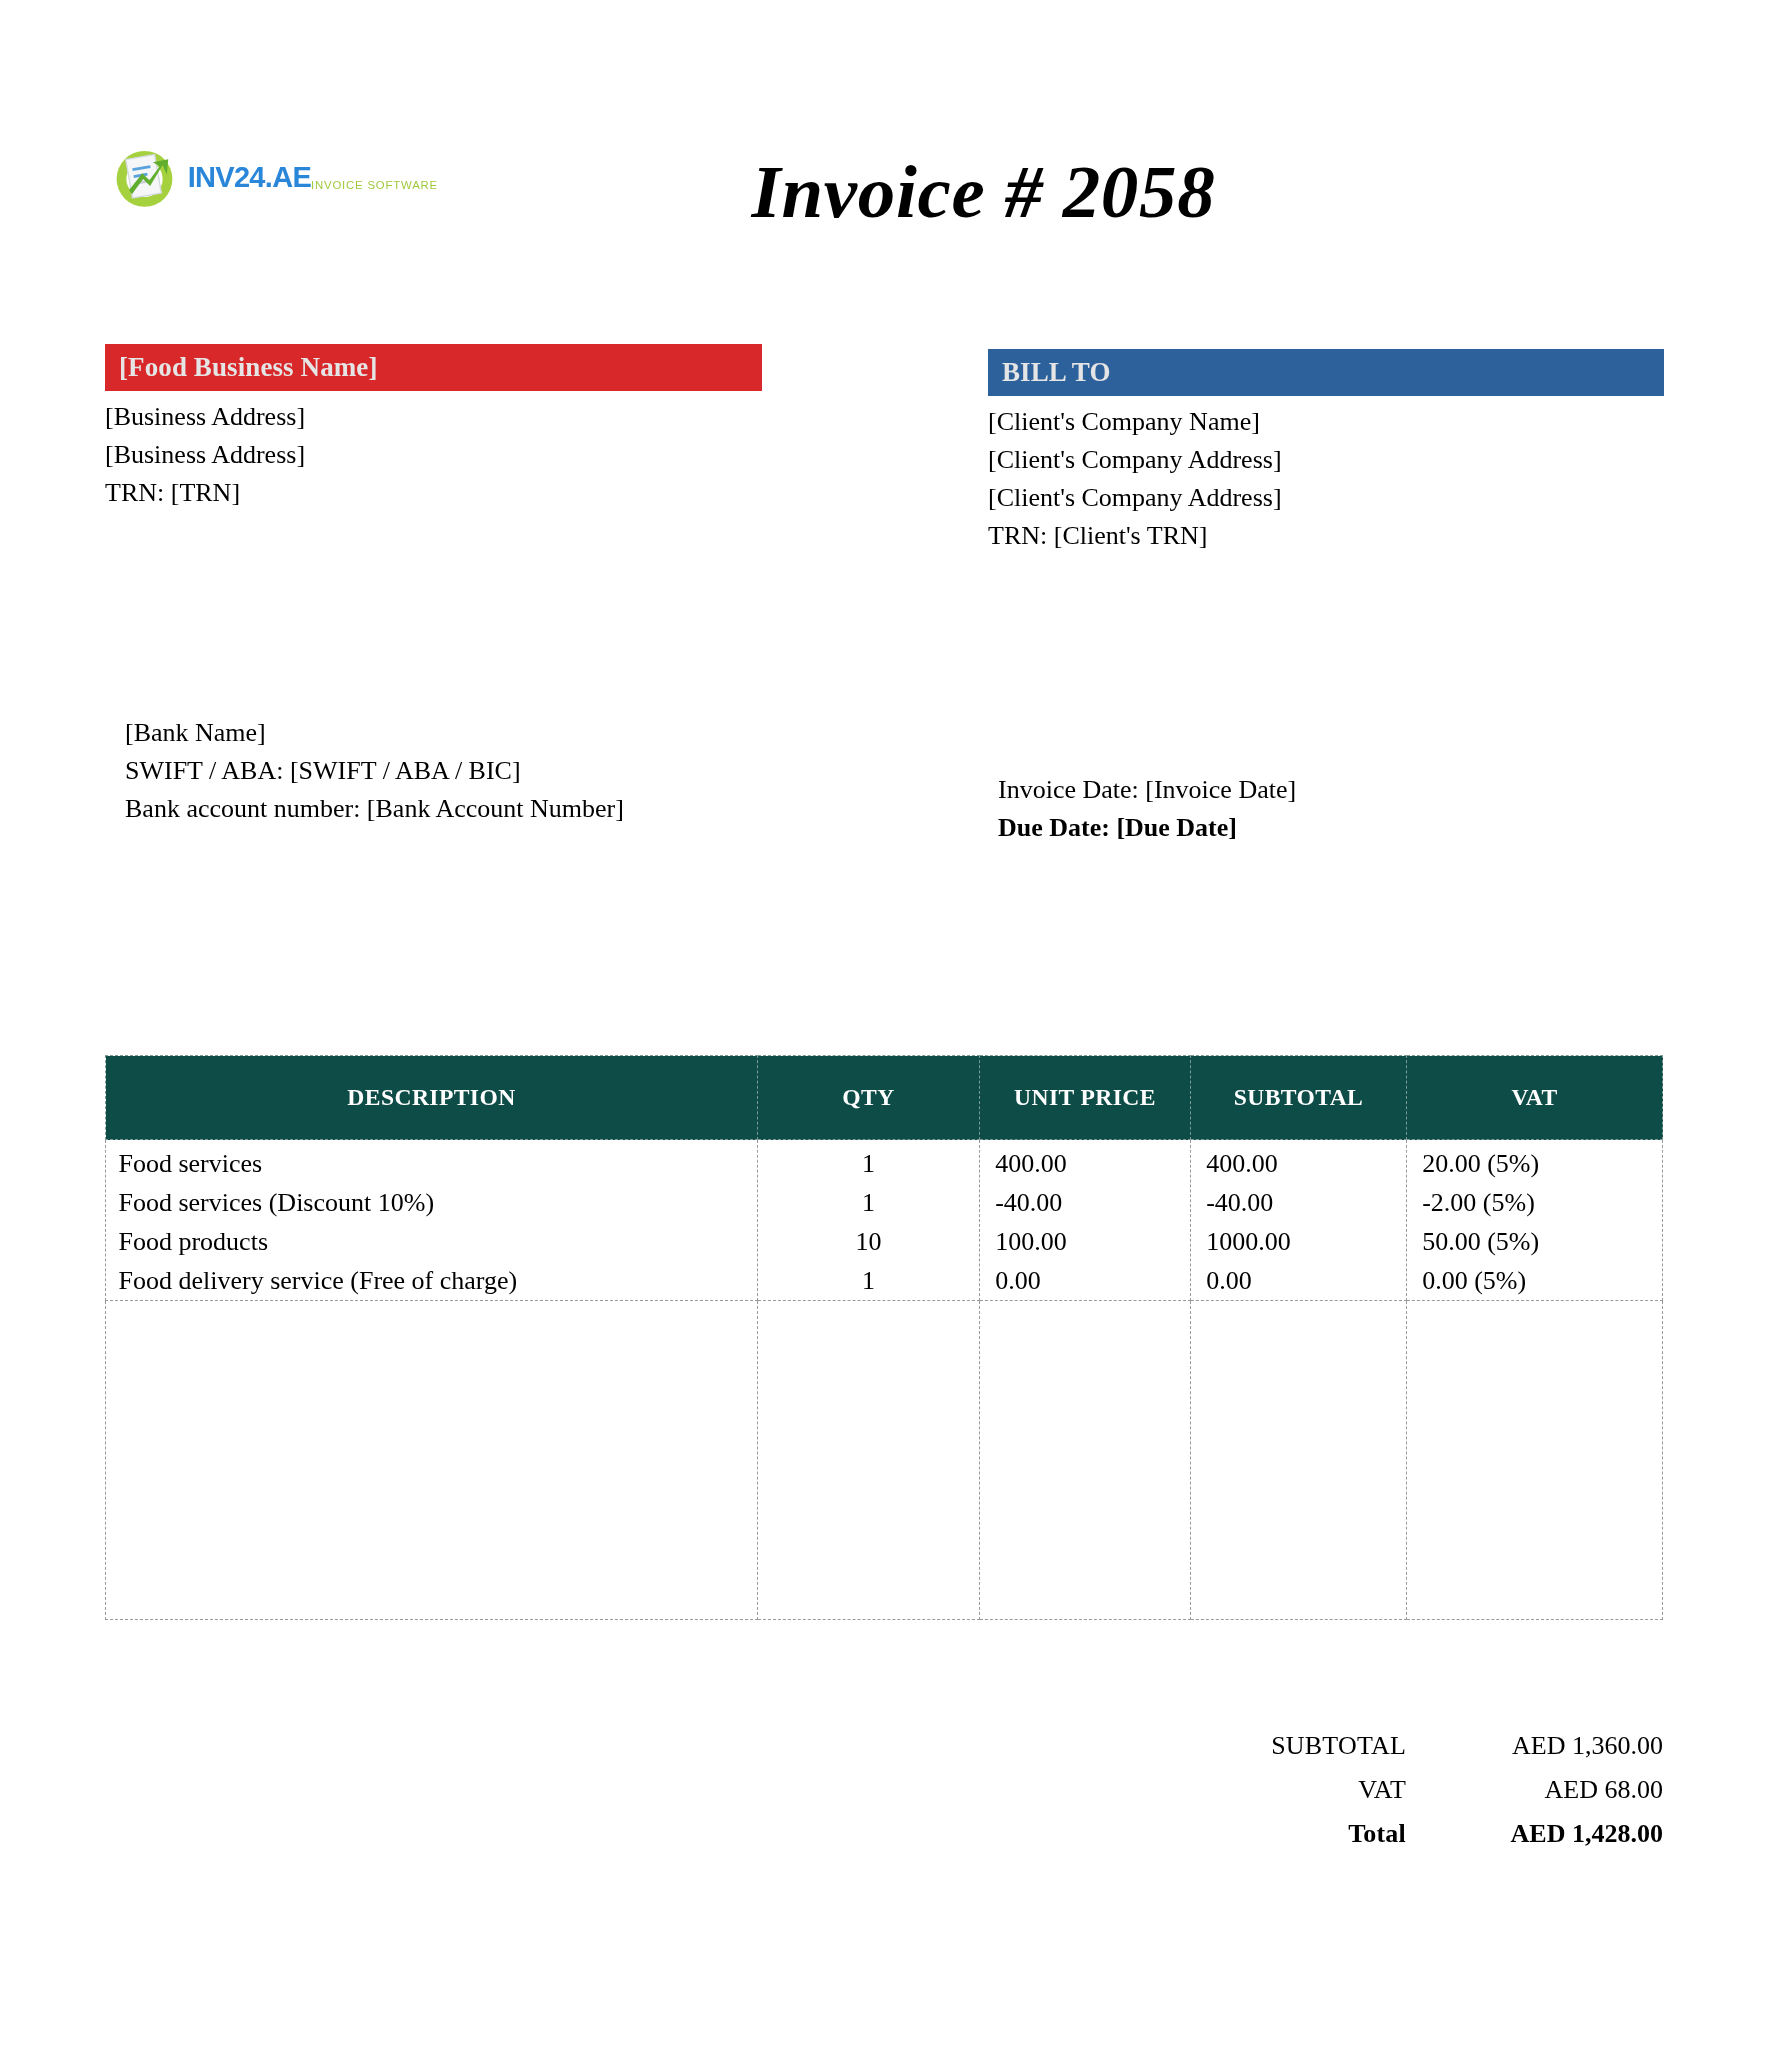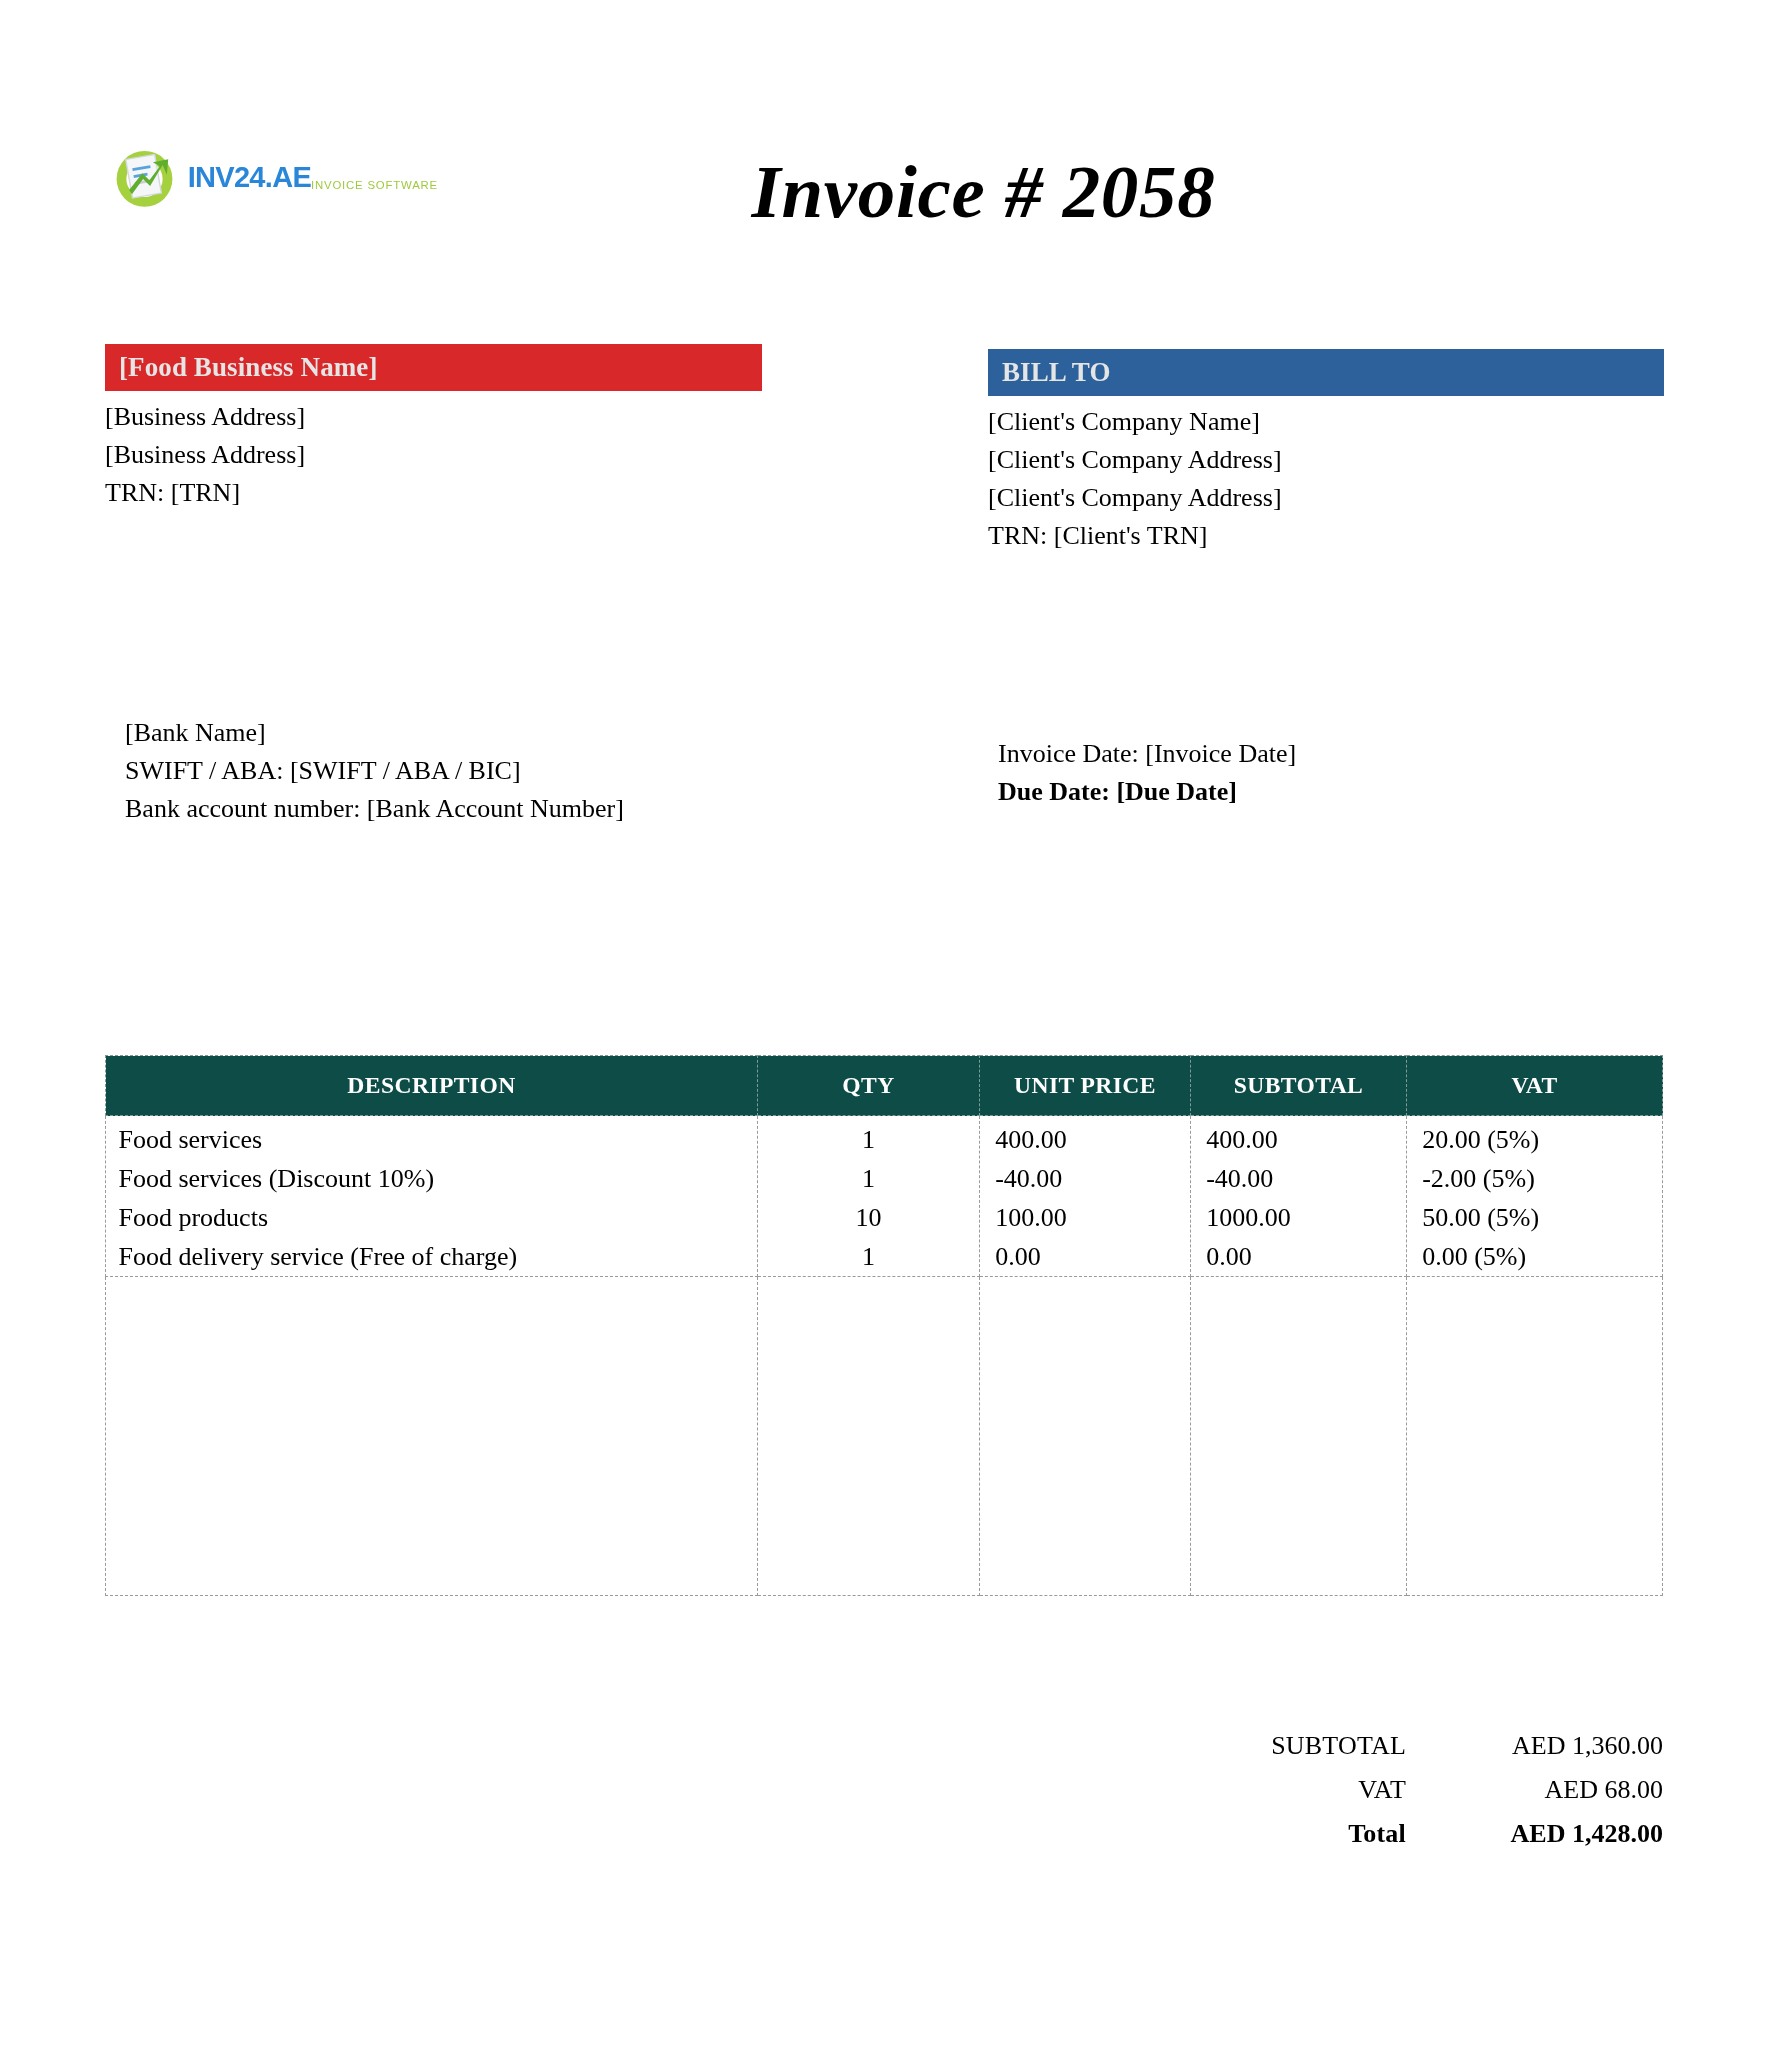--- a/index.html
+++ b/index.html
@@ -112,40 +112,40 @@
     position: absolute;
     left: 125px;
     top: 714px;
     width: 548px;
     font-size: 26px;
     line-height: 38px;
   }
   .dates-block {
     position: absolute;
     left: 998px;
-    top: 735px;
+    top: 771px;
     width: 665px;
     font-size: 26px;
     line-height: 38px;
   }
   .dates-block .due { font-weight: bold; }
 
   
   .items {
     position: absolute;
     left: 105px;
     top: 1055px;
     width: 1558px;
     border-collapse: collapse;
     table-layout: fixed;
   }
   .items th,
   .items td {
     border: 1.4px dashed #9a9a9a;
-    padding: 4px;
+    padding: 16px;
     vertical-align: top;
   }
   .items thead th {
     background: #0d4c47;
     color: #ffffff;
     font-weight: bold;
     font-size: 23.6px;
     letter-spacing: 0.4px;
     height: 51px;
     text-align: center;

